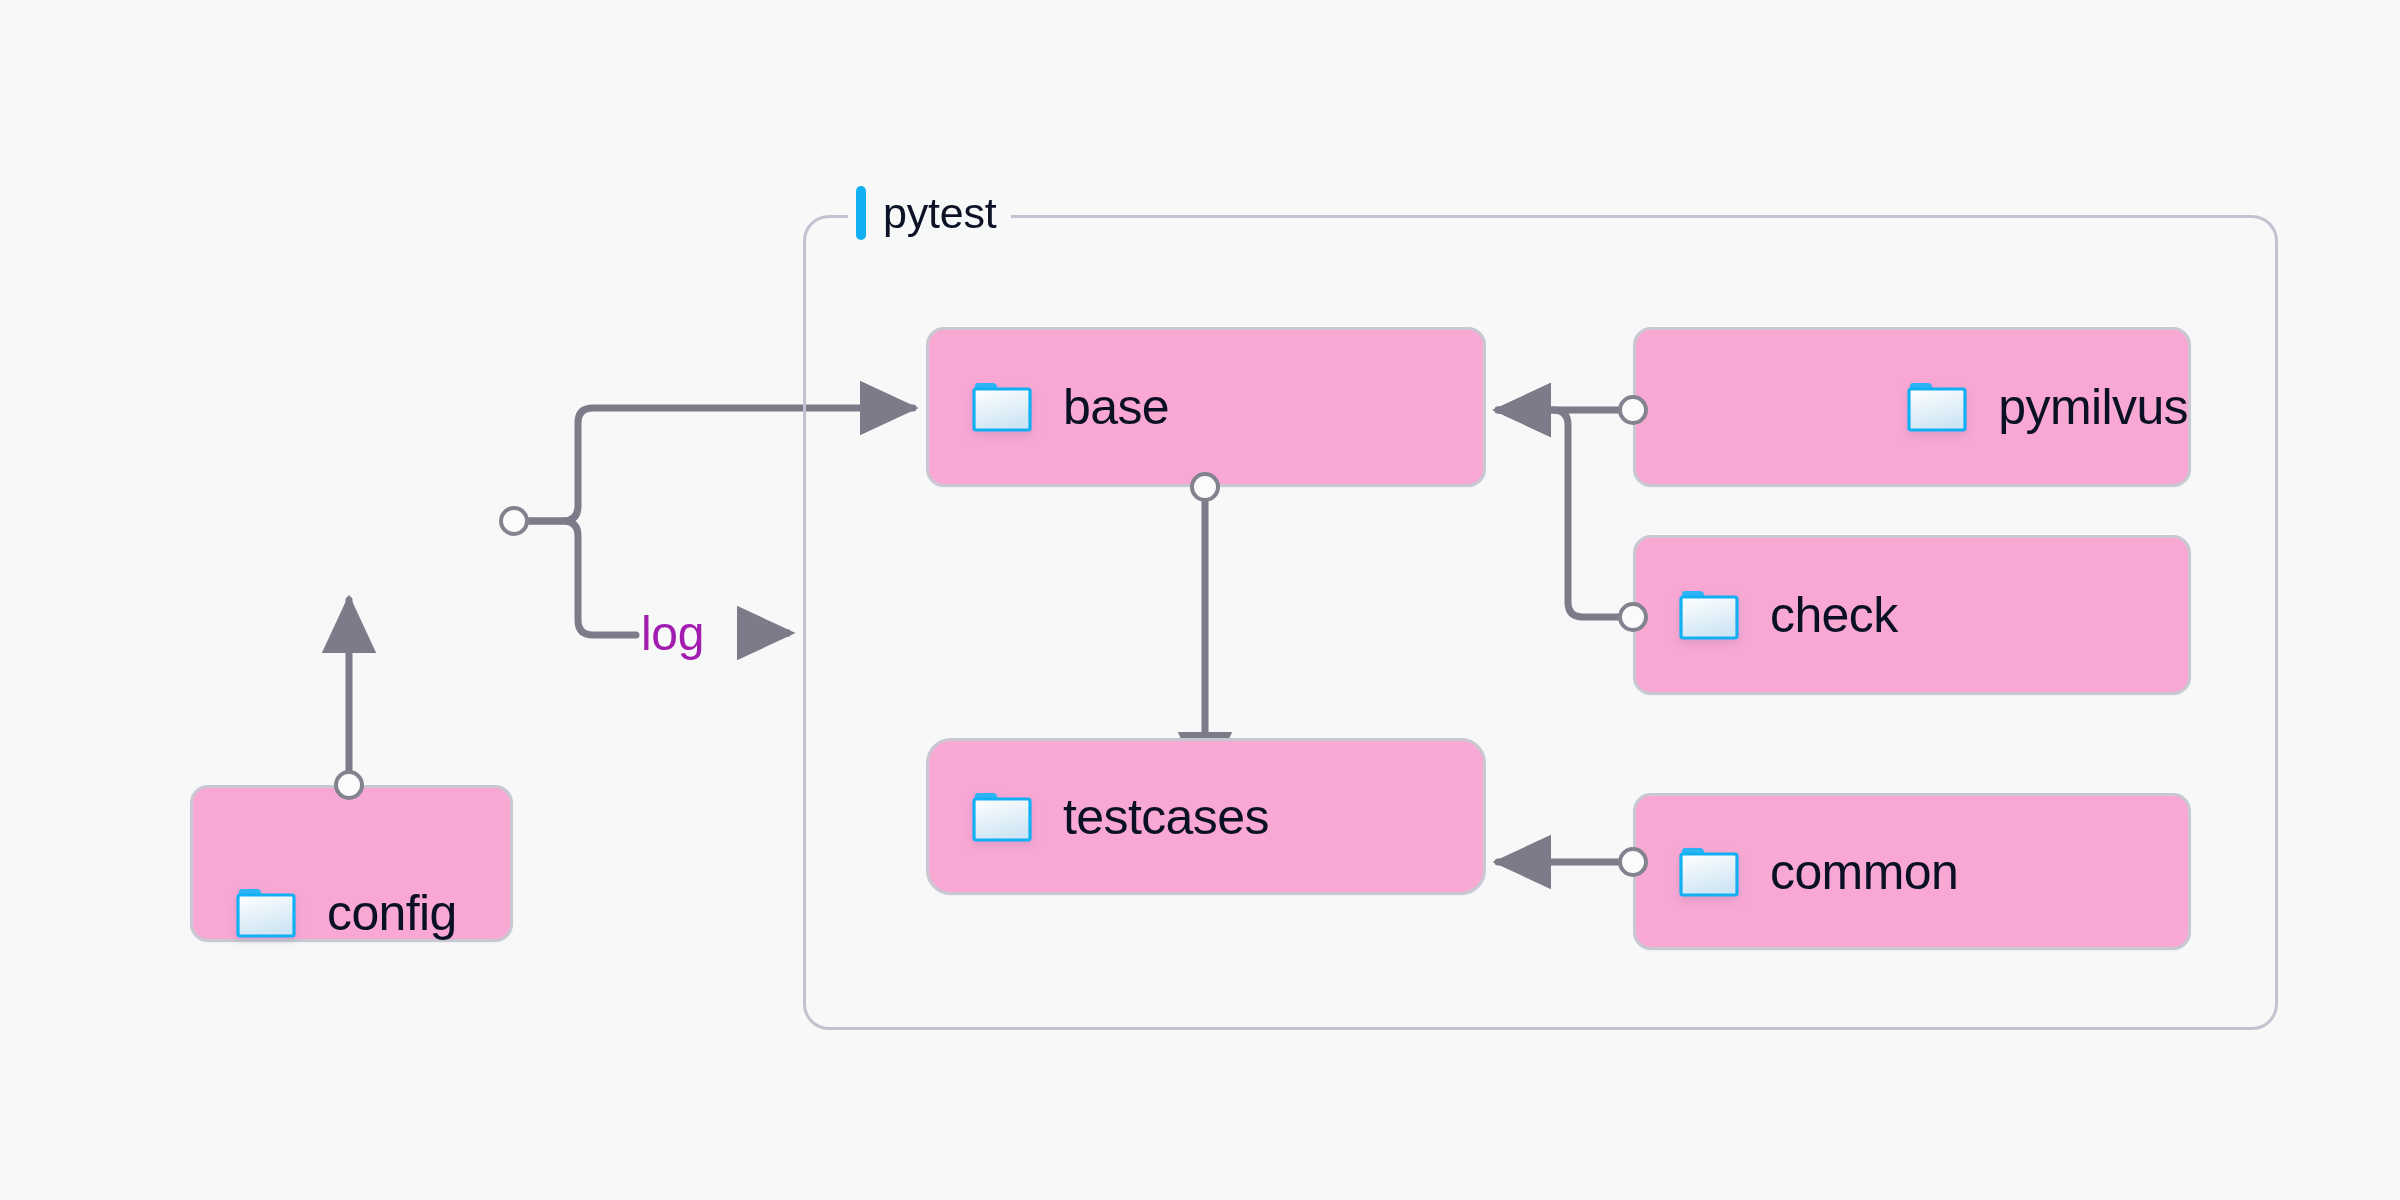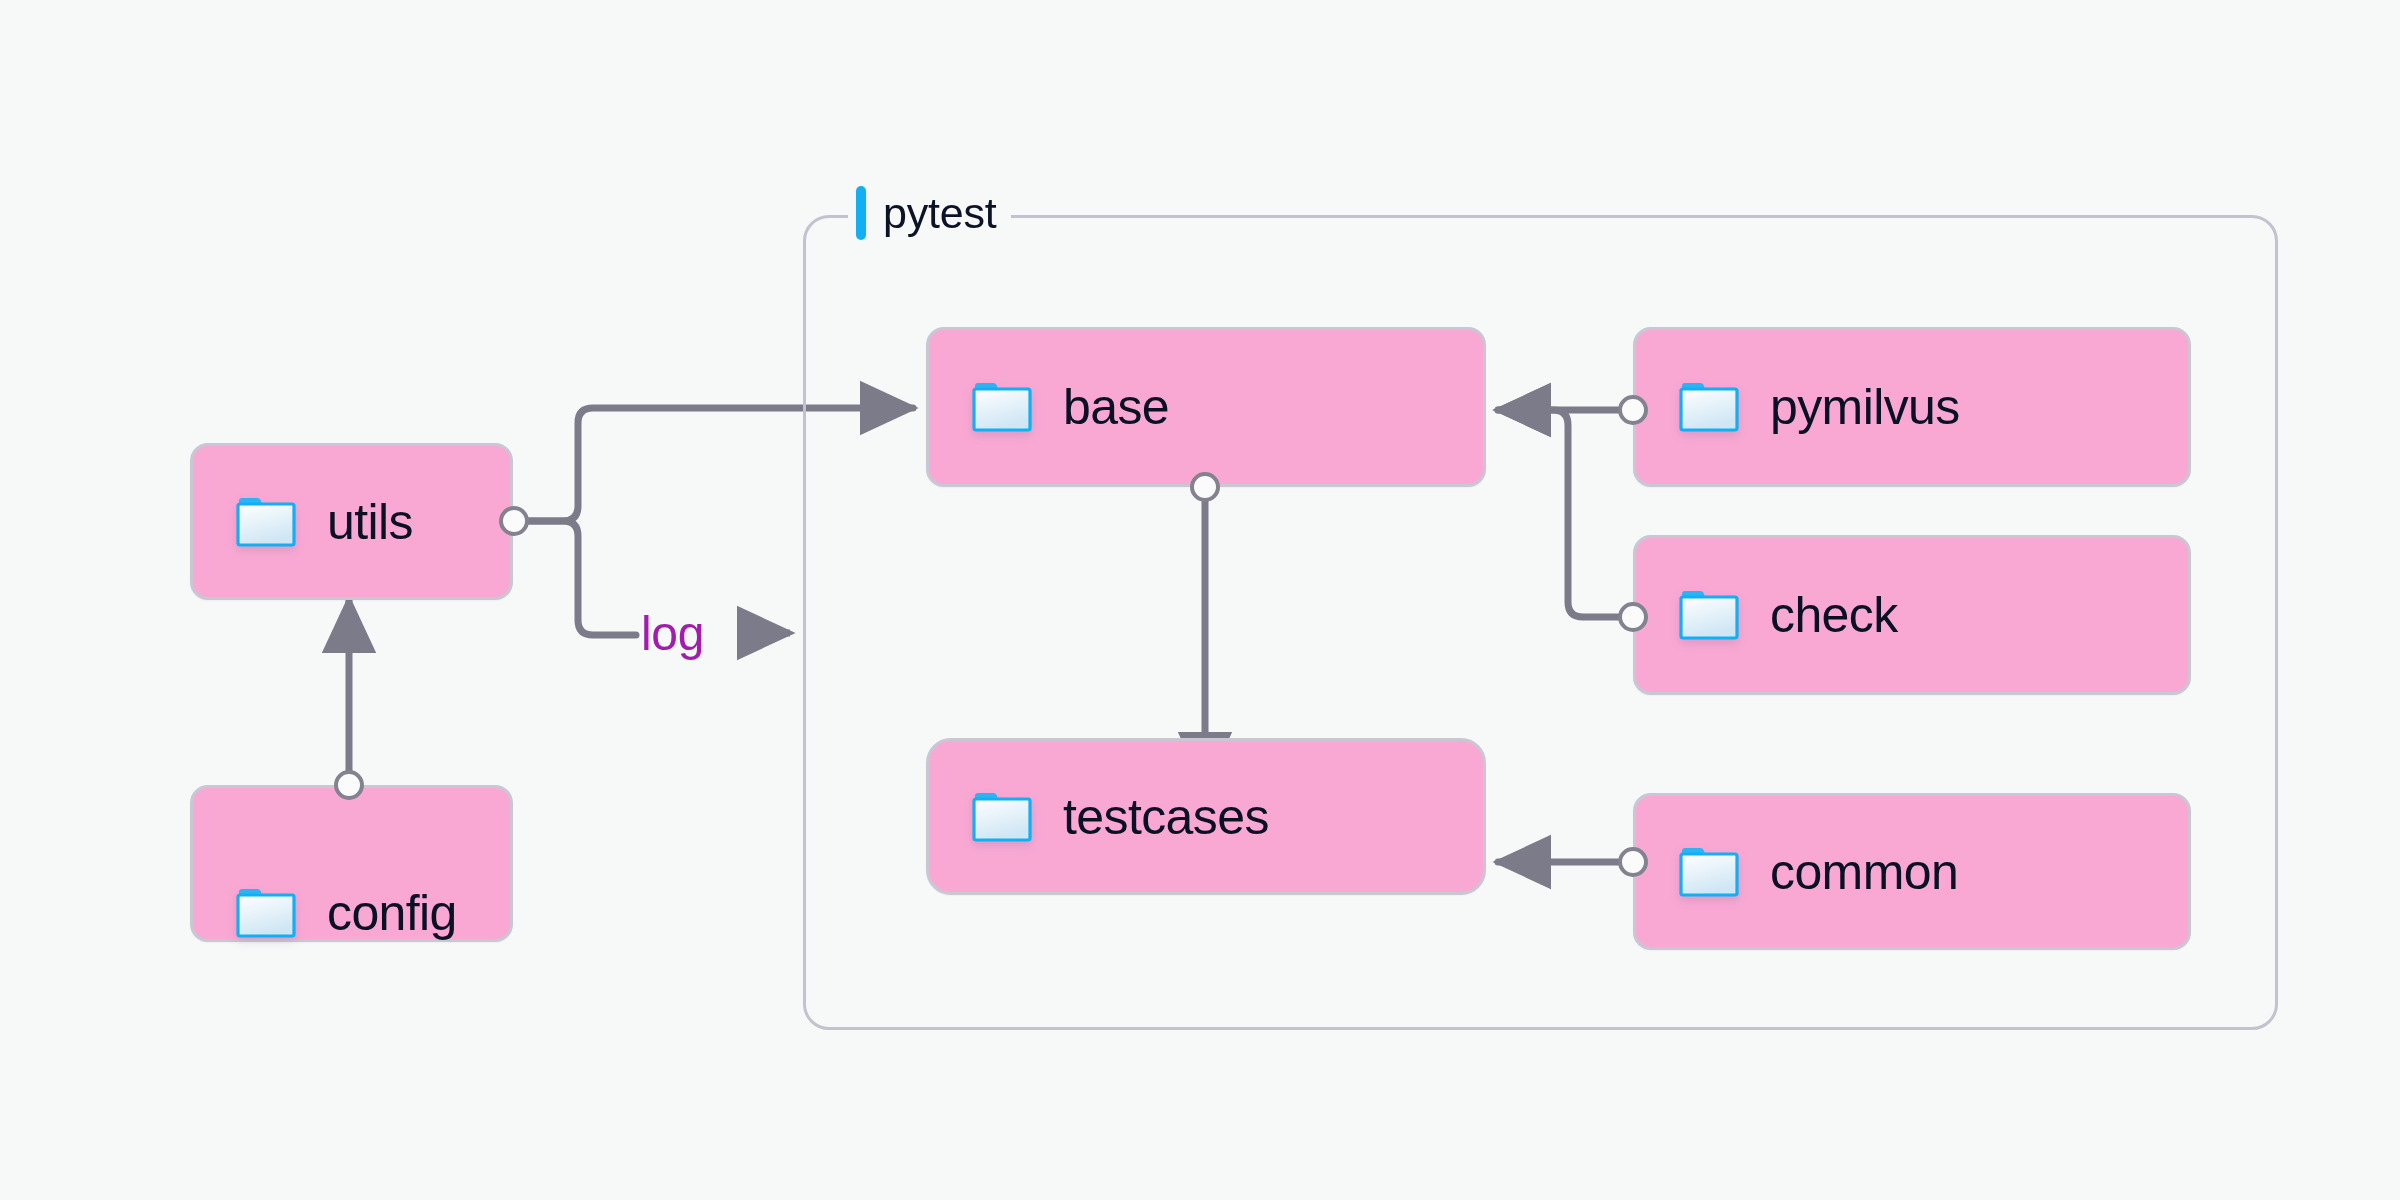--- a/index.html
+++ b/index.html
@@ -158,35 +158,20 @@
 
   <div class="group-panel" style="left:770px; top:215px; width:1475px; height:815px;"></div>
 
   <div class="group-label-wrap" style="left:815px; top:186px;">
     <span class="group-accent-bar"></span>
     <span class="group-label-text">pytest</span>
   </div>
 
   <span class="edge-label" style="left:608px; top:610px;">log</span>
 
-  <div class="node" style="left:157px; top:443px; width:323px; height:157px;">
-    <div class="node-inner">
-      <svg class="folder-icon" viewBox="0 0 62 52">
-        <defs>
-          <linearGradient id="fgU" x1="0" y1="0" x2="0.35" y2="1">
-            <stop offset="0%" stop-color="#ffffff"></stop>
-            <stop offset="100%" stop-color="#cfe6f4"></stop>
-          </linearGradient>
-        </defs>
-        <path d="M4 9 L4 5 Q4 2 7 2 L22 2 Q25 2 26 5 L27 9 Z" fill="#2ab4f5"></path>
-        <rect x="3" y="8" width="56" height="41" rx="2" fill="url(#fgU)" stroke="#12b0f3" stroke-width="3.2"></rect>
-      </svg>
-      <span class="node-label">utils</span>
-    </div>
-  </div>
   <span class="handle" style="left:466px; top:506px;"></span>
 
   <div class="node" style="left:157px; top:785px; width:323px; height:157px;align-items:flex-end;">
     <div class="node-inner">
       <svg class="folder-icon" viewBox="0 0 62 52">
         <defs>
           <linearGradient id="fgC" x1="0" y1="0" x2="0.35" y2="1">
             <stop offset="0%" stop-color="#ffffff"></stop>
             <stop offset="100%" stop-color="#cfe6f4"></stop>
           </linearGradient>
@@ -225,21 +210,21 @@
             <stop offset="100%" stop-color="#cfe6f4"></stop>
           </linearGradient>
         </defs>
         <path d="M4 9 L4 5 Q4 2 7 2 L22 2 Q25 2 26 5 L27 9 Z" fill="#2ab4f5"></path>
         <rect x="3" y="8" width="56" height="41" rx="2" fill="url(#fgT)" stroke="#12b0f3" stroke-width="3.2"></rect>
       </svg>
       <span class="node-label">testcases</span>
     </div>
   </div>
 
-  <div class="node" style="left:1600px; top:327px; width:558px; height:160px;">
+  <div class="node" style="left:1600px; top:327px; width:558px; height:160px;justify-content:flex-end;">
     <div class="node-inner">
       <svg class="folder-icon" viewBox="0 0 62 52">
         <defs>
           <linearGradient id="fgP" x1="0" y1="0" x2="0.35" y2="1">
             <stop offset="0%" stop-color="#ffffff"></stop>
             <stop offset="100%" stop-color="#cfe6f4"></stop>
           </linearGradient>
         </defs>
         <path d="M4 9 L4 5 Q4 2 7 2 L22 2 Q25 2 26 5 L27 9 Z" fill="#2ab4f5"></path>
         <rect x="3" y="8" width="56" height="41" rx="2" fill="url(#fgP)" stroke="#12b0f3" stroke-width="3.2"></rect>

